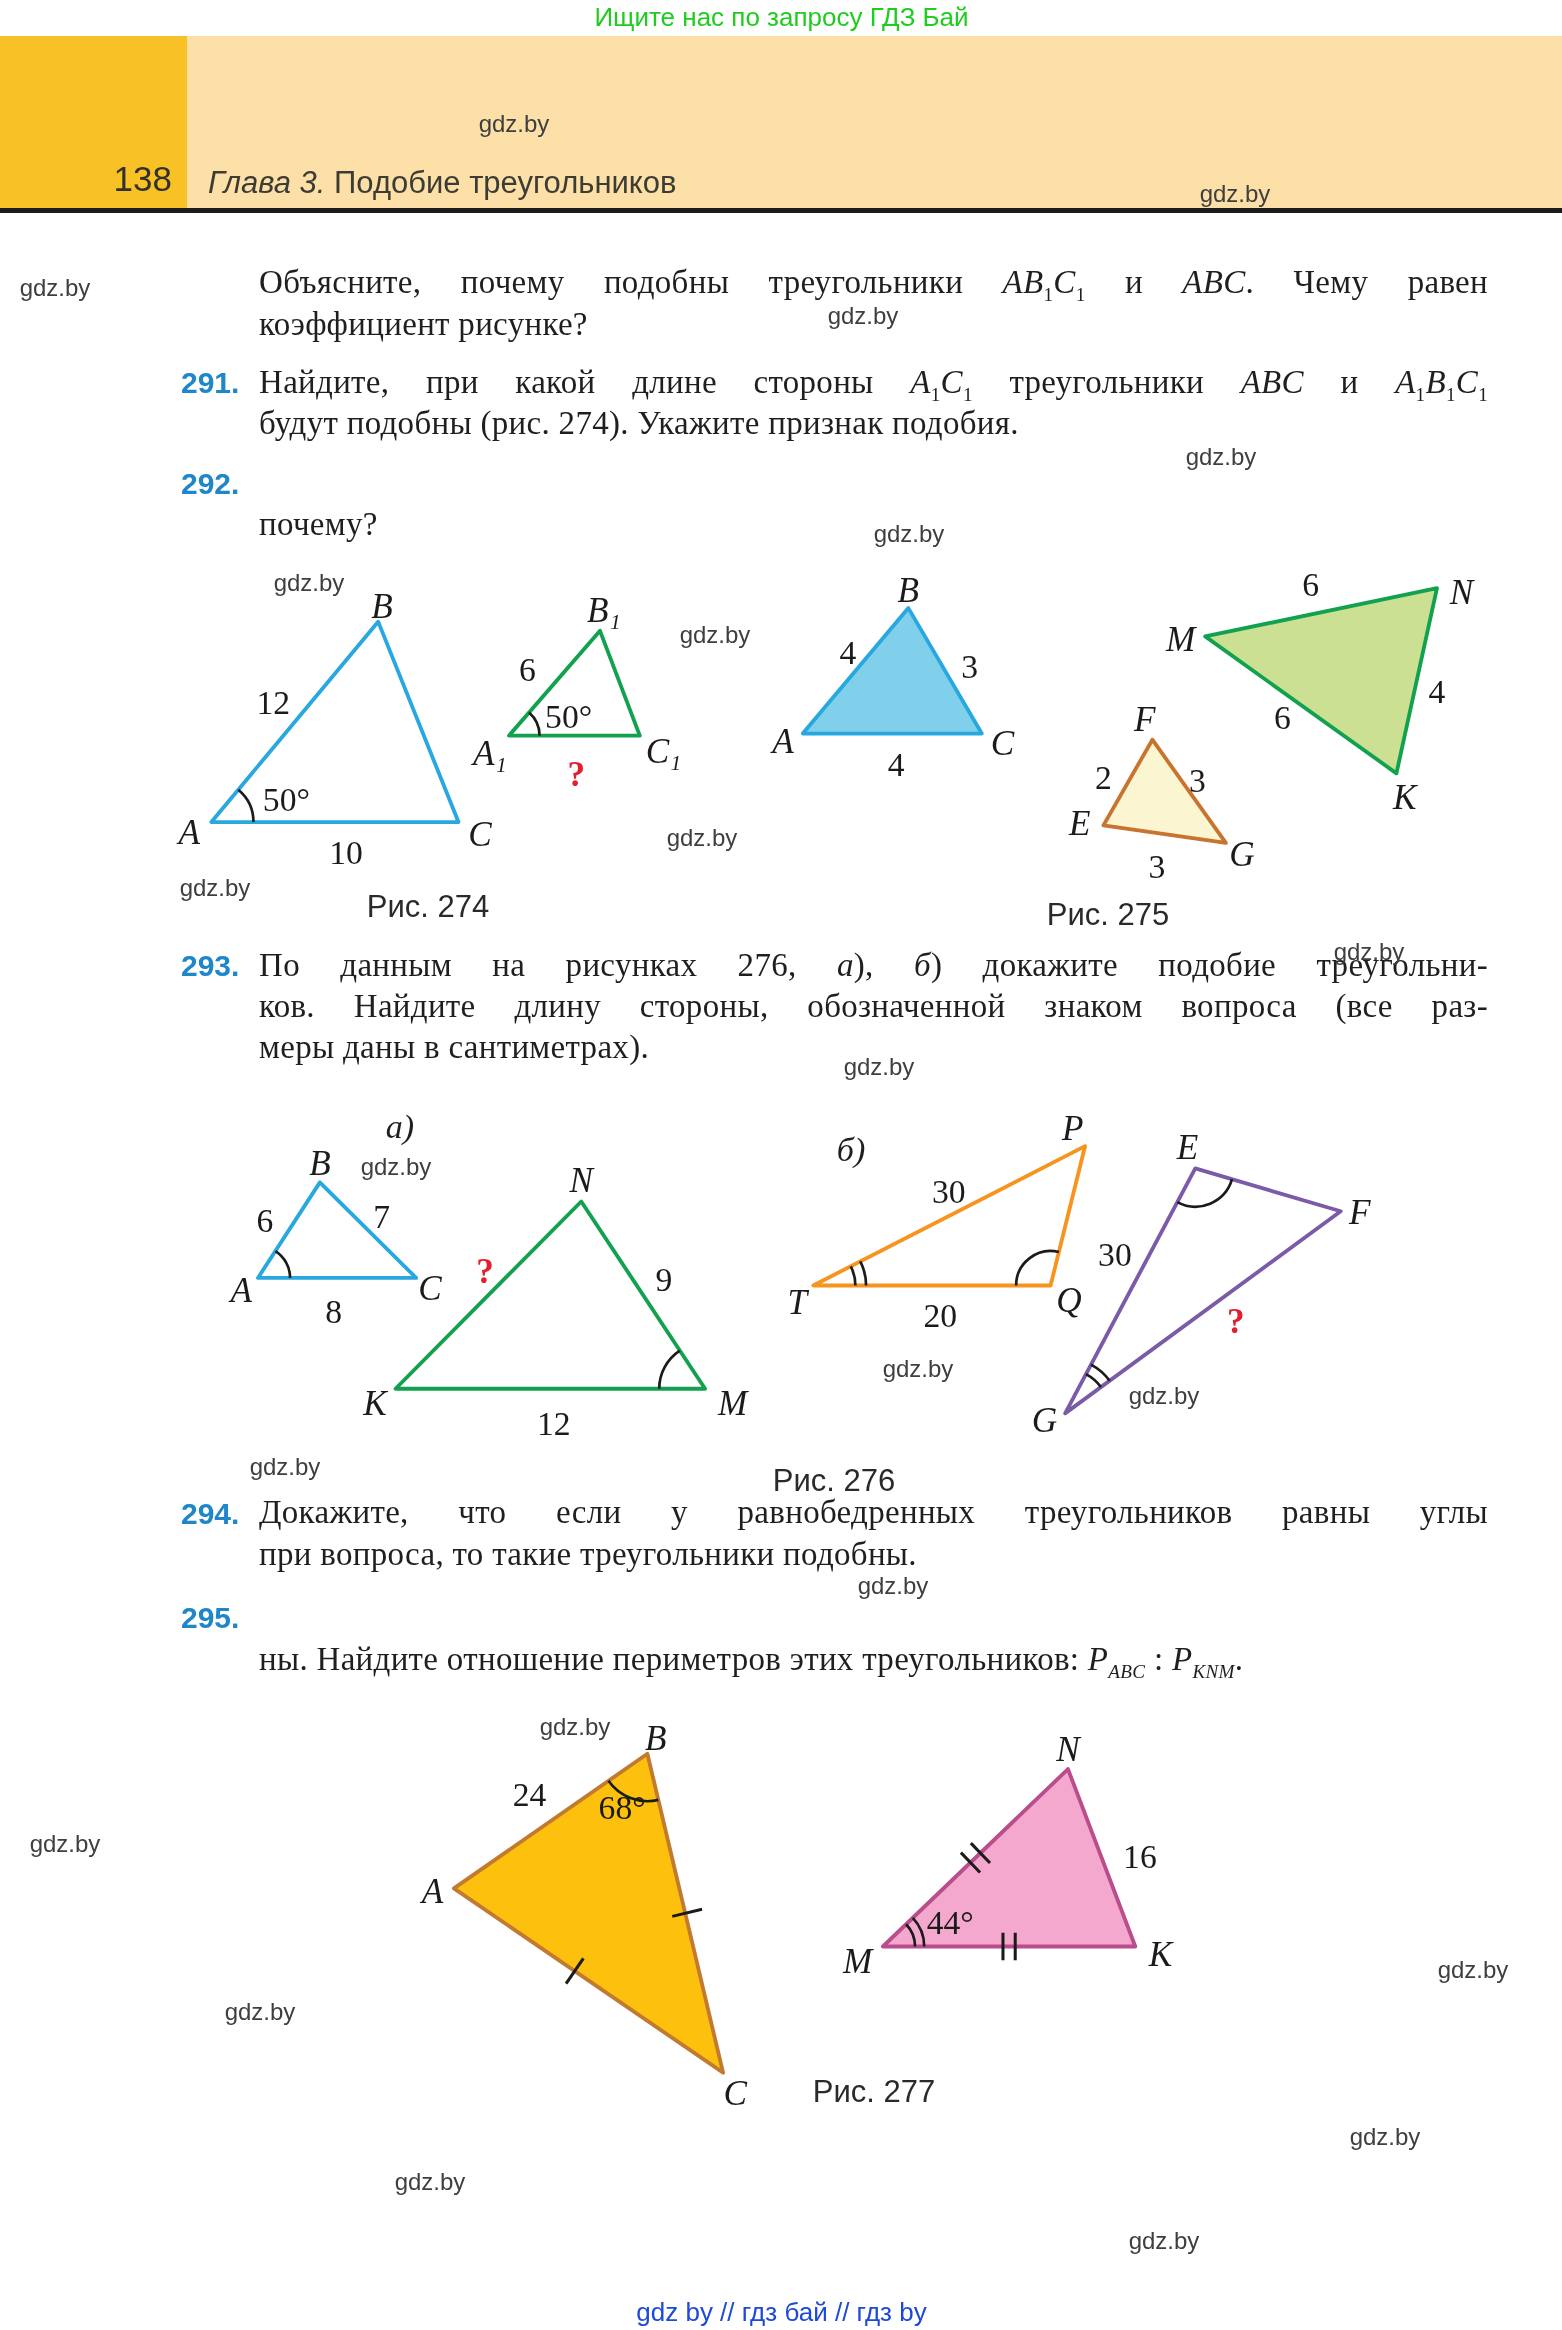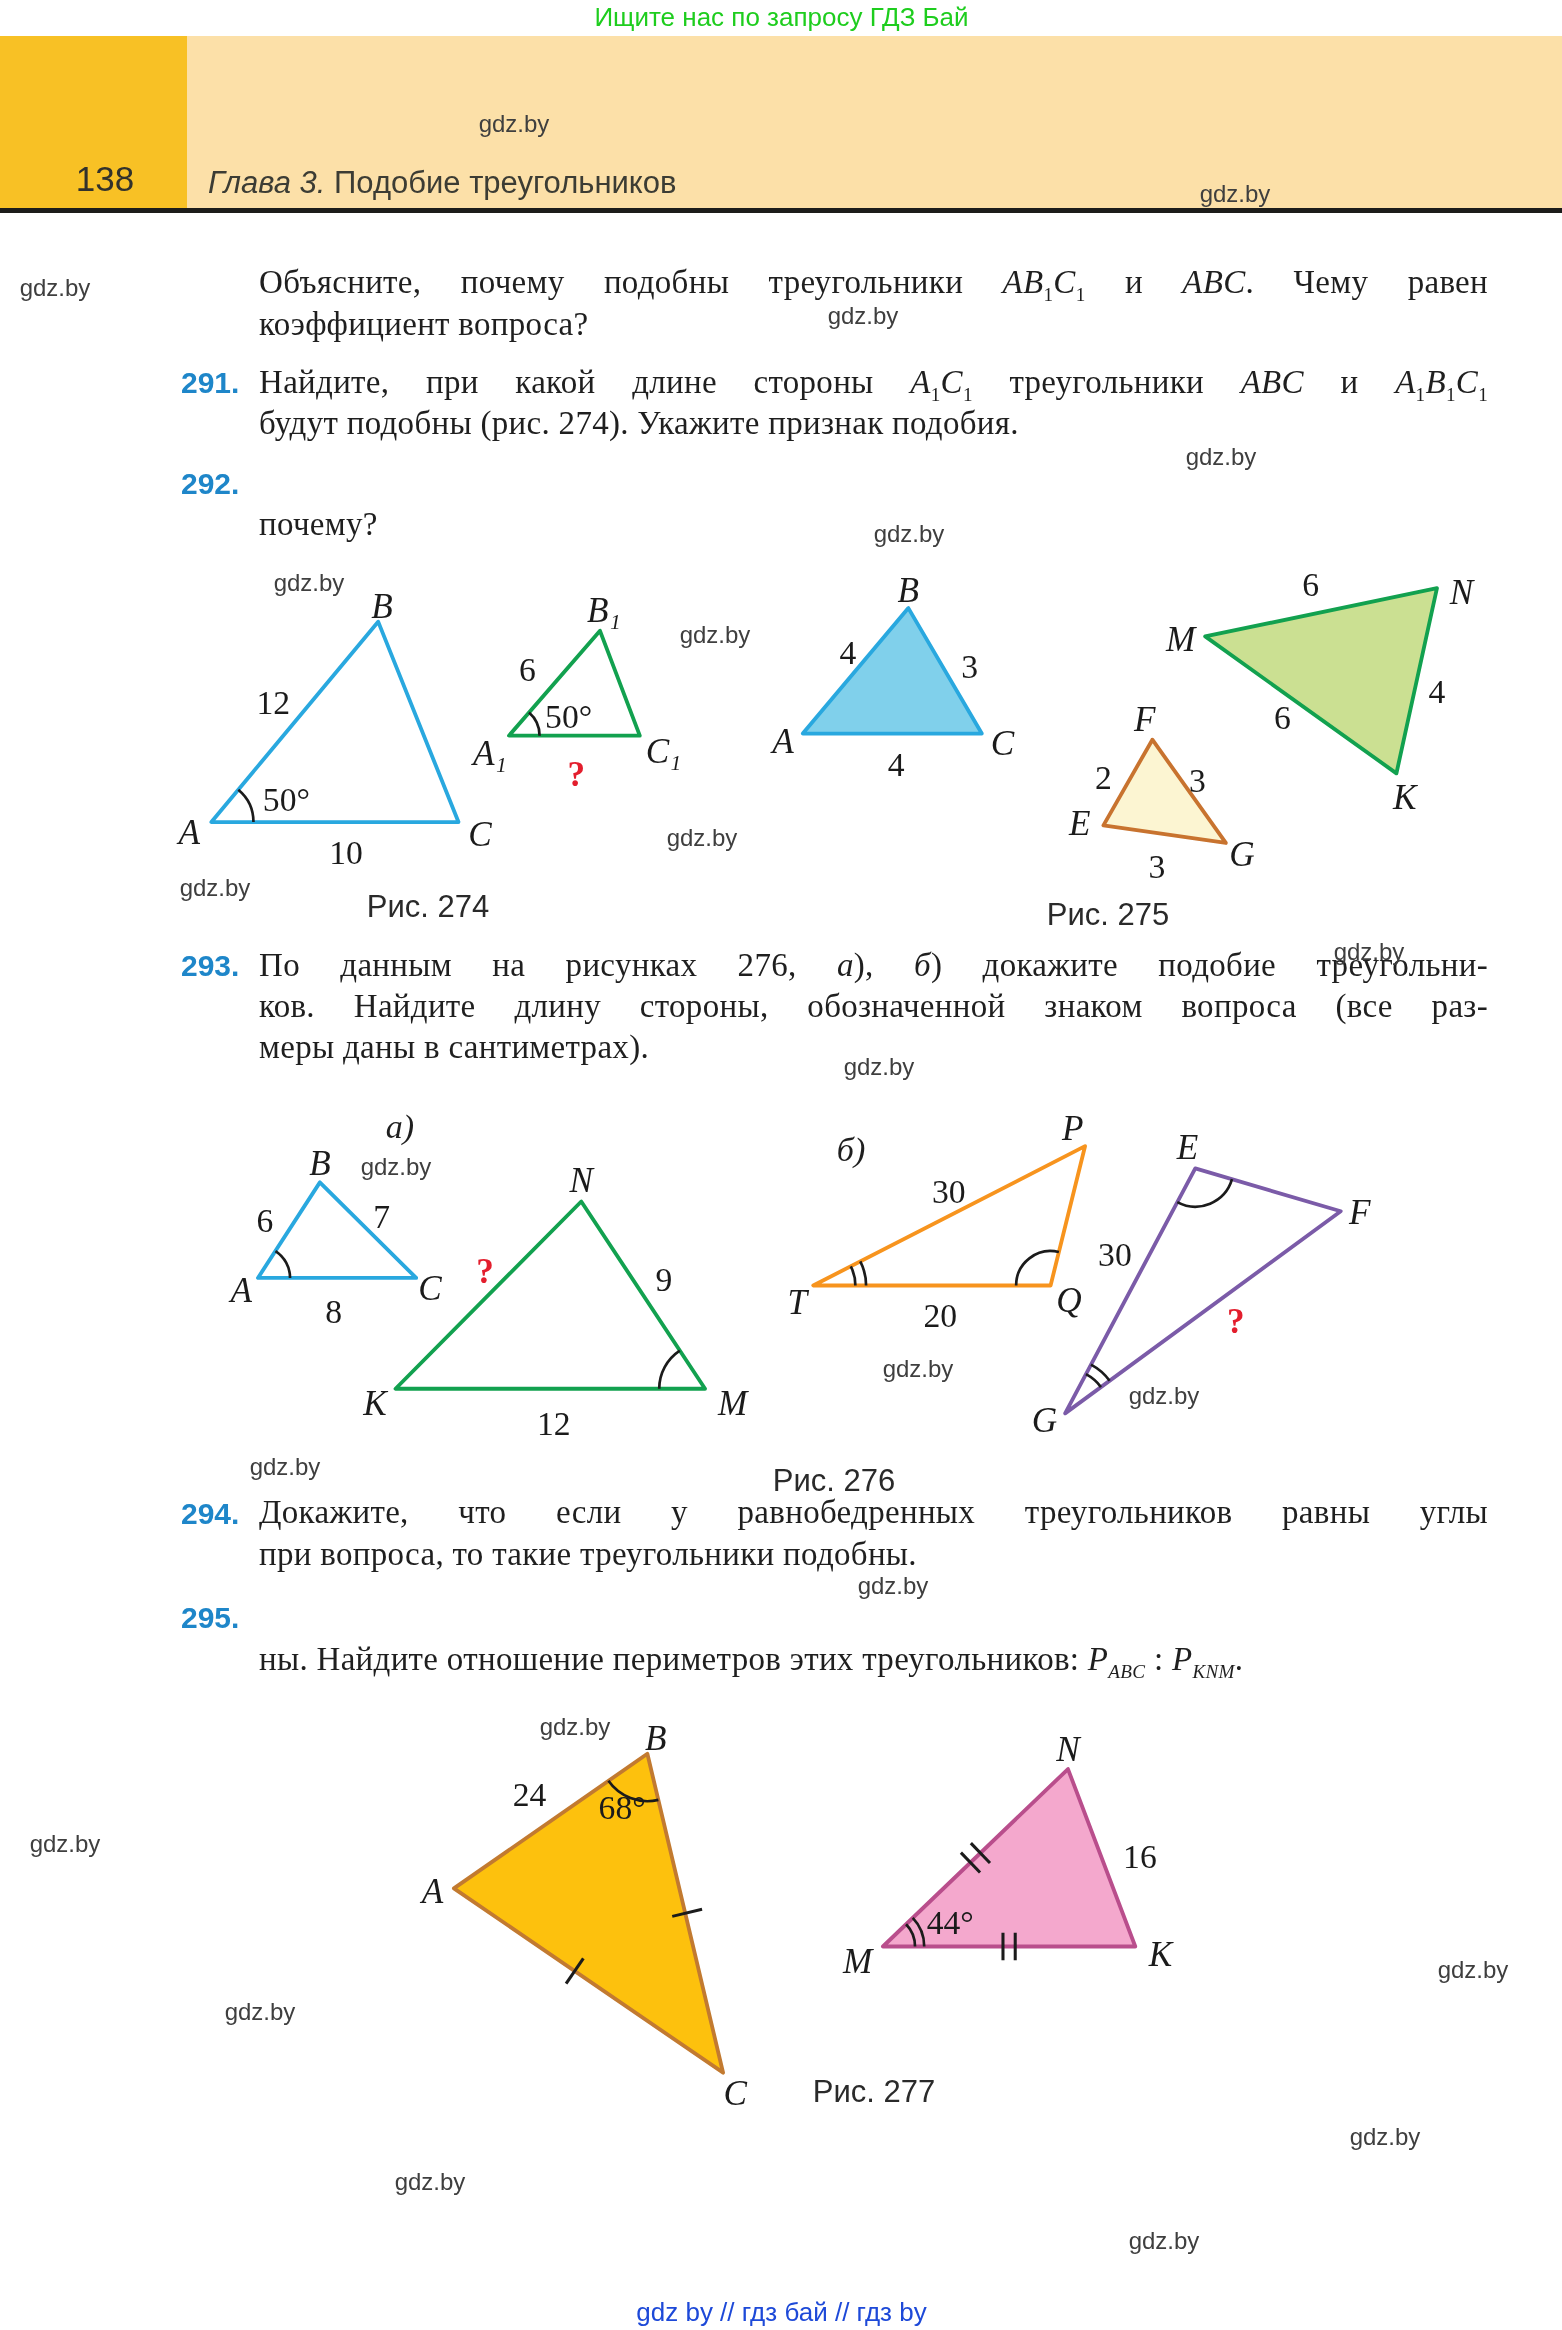--- a/index.html
+++ b/index.html
@@ -7,21 +7,21 @@
     position:relative; width:1563px; height:2330px; background:#ffffff;
     overflow:hidden; font-family:"Liberation Serif","DejaVu Serif",serif;
   }
   .banner {
     position:absolute; left:0; top:1.5px; width:100%; text-align:center;
     font-family:"Liberation Sans",sans-serif; font-size:26px; color:#1ecd1e;
   }
   .band  { position:absolute; left:0; top:36px; width:100%; height:172px; background:#fce0a8; }
   .block { position:absolute; left:0; top:36px; width:187px; height:172px; background:#f8c125; }
   .pagenum {
-    position:absolute; left:38px; top:159px; width:134px; text-align:center;
+    position:absolute; left:38px; top:159px; width:134px; text-align:right;
     font-family:"Liberation Sans",sans-serif; font-size:35px; color:#32322c;
   }
   .chapter {
     position:absolute; left:208px; top:165px;
     font-family:"Liberation Sans",sans-serif; font-size:31px; color:#3c3c34;
   }
   .chapter .pfx { font-style:italic; }
   .rule { position:absolute; left:0; top:208px; width:100%; height:4.6px; background:#1c1c1a; }
 
   .line {
@@ -65,21 +65,21 @@
 
   <div class="banner">Ищите нас по запросу ГДЗ Бай</div>
 
   <div class="band"></div>
   <div class="block"></div>
   <div class="pagenum">138</div>
   <div class="chapter"><span class="pfx">Глава 3.</span><span> Подобие треугольников</span></div>
   <div class="rule"></div>
 
   <div class="line fill" style="top:266px">Объясните, почему подобны треугольники <i>AB</i><sub>1</sub><i>C</i><sub>1</sub> и <i>ABC</i>. Чему равен</div>
-  <div class="line" style="top:308px">коэффициент вопроса?</div>
+  <div class="line" style="top:308px">коэффициент рисунке?</div>
 
   <div class="pnum" style="top:368px">291.</div>
   <div class="line fill" style="top:366px">Найдите, при какой длине стороны <i>A</i><sub>1</sub><i>C</i><sub>1</sub> треугольники <i>ABC</i> и <i>A</i><sub>1</sub><i>B</i><sub>1</sub><i>C</i><sub>1</sub></div>
   <div class="line" style="top:407px">будут подобны (рис. 274). Укажите признак подобия.</div>
 
   <div class="pnum" style="top:469px">292.</div>
   <div class="line" style="top:508px">почему?</div>
 
   <div class="pnum" style="top:951px">293.</div>
   <div class="line fill" style="top:949px">По данным на рисунках 276, <i>а</i>), <i>б</i>) докажите подобие треугольни-</div>

